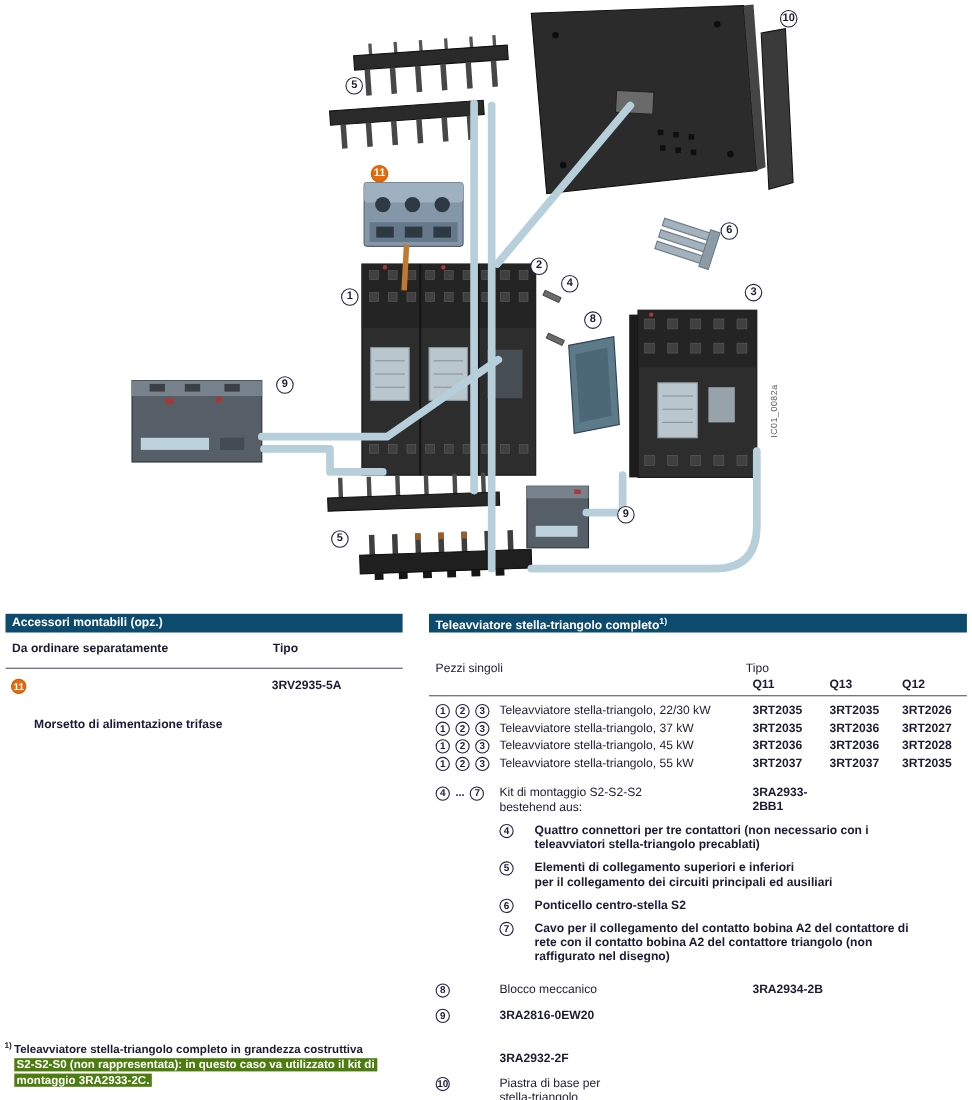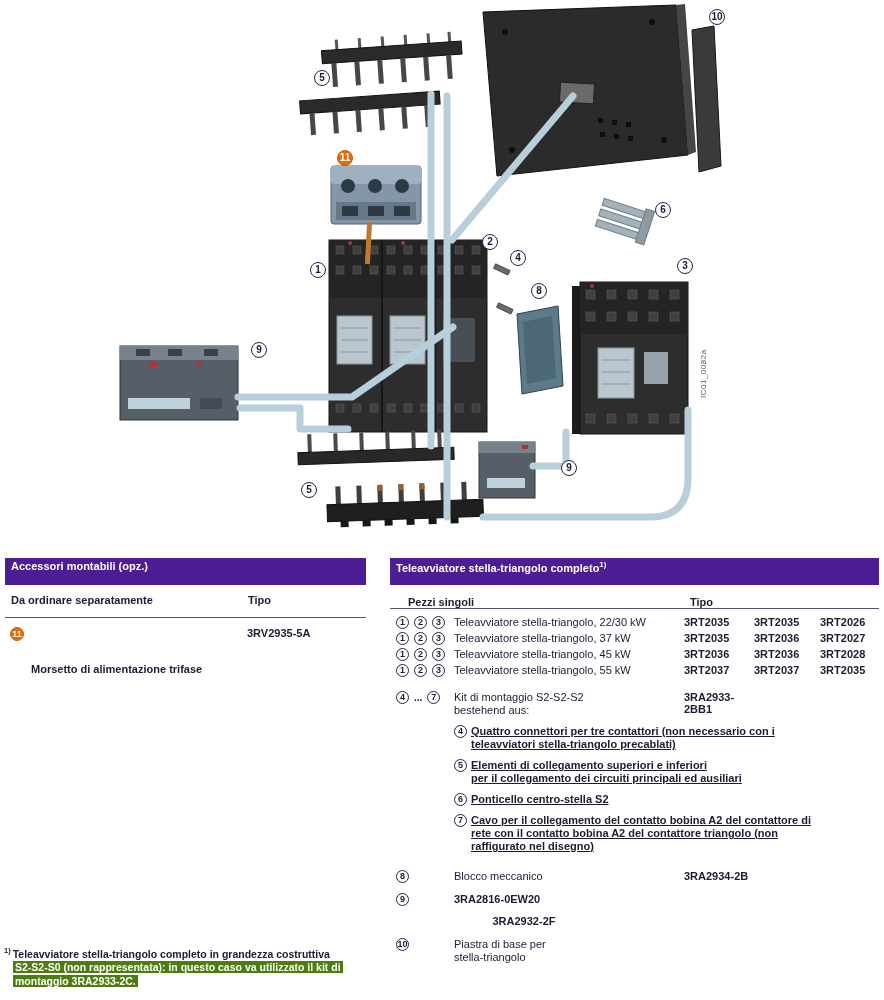--- a/index.html
+++ b/index.html
@@ -29,22 +29,22 @@
     transform:rotate(-90deg); transform-origin:0 0;
     font-size:8px; color:#5a5a5a; letter-spacing:.5px; white-space:nowrap;
   }
 
   
   .tbl { position:absolute; top:558px; font-size:11px; color:#1b1b33; }
   .tbl-left  { left:5px;   width:361px; }
   .tbl-right { left:390px; width:489px; }
 
   .band {
-    background:#4c1d95; color:#fff; font-weight:bold;
-    height:27px; padding:2px 6px; font-size:11px;
+    background:#0c4a6e; color:#fff; font-weight:bold;
+    height:17px; padding:2px 6px; font-size:11px;
   }
   .band sup { font-size:8px; }
 
   .rule { border-bottom:1px solid #55556a; }
 
   .badge {
     display:inline-flex; flex:0 0 auto;
     width:13px; height:13px; border-radius:50%;
     border:1.2px solid #23234a; background:#fff; color:#1b1b33;
     font-size:9px; font-weight:bold;
@@ -54,47 +54,47 @@
   .badge.big { width:14px; height:14px; }
 
   
   .lcolhead { display:flex; font-weight:bold; padding:9px 0 0 6px; height:32px; }
   .lc1 { width:237px; }
   .ldata { display:flex; align-items:flex-start; padding:9px 0 0 5px; }
   .llabel { margin-left:7px; width:216px; font-weight:bold;margin-top:36px; }
   .ltipo  { font-weight:bold; }
 
   
-  .rcolhead1 { display:flex; font-weight:bold; padding:11px 0 0 6px;margin-left:12px; }
+  .rcolhead1 { display:flex; font-weight:normal; padding:27px 0 0 6px; }
   .rch-sp { width:282px; }
   .rcolhead2 { display:flex; font-weight:bold; padding:2px 0 4px 0; }
   .rch-ind { width:294px; }
   .rq1 { width:70px; } .rq2 { width:66px; } .rq3 { width:59px; }
 
   .rrows { padding-top:5px; }
   .rrow { display:flex; align-items:flex-start; }
   .vrow { height:16px; align-items:center; }
   .rc-badges { width:64px; padding-left:6px; display:flex; gap:5px; align-items:center; }
   .rc-label { width:230px; font-weight:normal; line-height:13px; }
   .rc-q { width:70px; font-weight:bold; }
   .rc-q13 { width:66px; font-weight:bold; }
   .rc-q12 { width:59px; font-weight:bold; }
   .rc-label div:empty { display:none; }
 
   .kitrow { margin-top:13px; }
   .kit-ellipsis { font-weight:bold; font-size:10px; }
 
   .subrow { display:flex; align-items:flex-start; padding-left:64px; margin-top:8px; }
-  .sub-text { margin-left:4px; width:408px; font-weight:bold; line-height:13px;text-decoration:underline; }
+  .sub-text { margin-left:19px; width:408px; font-weight:bold; line-height:13px; }
 
   .xrow { margin-top:10px; }
   .xrow-first { margin-top:17px; }
   .rc-tipo-stack { width:140px; font-weight:bold; line-height:13px; }
   .rc-tipo-stack div:empty { display:none; }
-  .rc-tipo-stack div + div { margin-top:9px;text-align:center; }
+  .rc-tipo-stack div + div { margin-top:26px; }
 
   
   .footnote { position:absolute; left:4px; top:944px; font-size:10.5px; line-height:13.5px; font-weight:bold; }
   .fn-sup { font-size:7.5px; vertical-align:super; margin-right:2px; }
   .fn-ind { margin-left:9px; }
   .hl { background:#4d7c0f; color:#fff; padding:0 2px; }
 </style>
 </head>
 <body>
 
@@ -341,20 +341,26 @@
 
 <div class="tbl tbl-right">
   <div class="band">
     <span>Teleavviatore stella-triangolo completo</span><sup>1)</sup>
   </div>
 
   <div class="rcolhead1">
     <span class="rch-sp">Pezzi singoli</span>
     <span>Tipo</span>
   </div>
+  <div class="rcolhead2">
+    <span class="rch-ind"></span>
+    <span class="rq1">Q11</span>
+    <span class="rq2">Q13</span>
+    <span class="rq3">Q12</span>
+  </div>
   <div class="rule"></div>
 
   <div class="rrows">
 
     <div class="rrow vrow">
       <div class="rc-badges">
         <span class="badge">1</span>
         <span class="badge">2</span>
         <span class="badge">3</span>
       </div>

